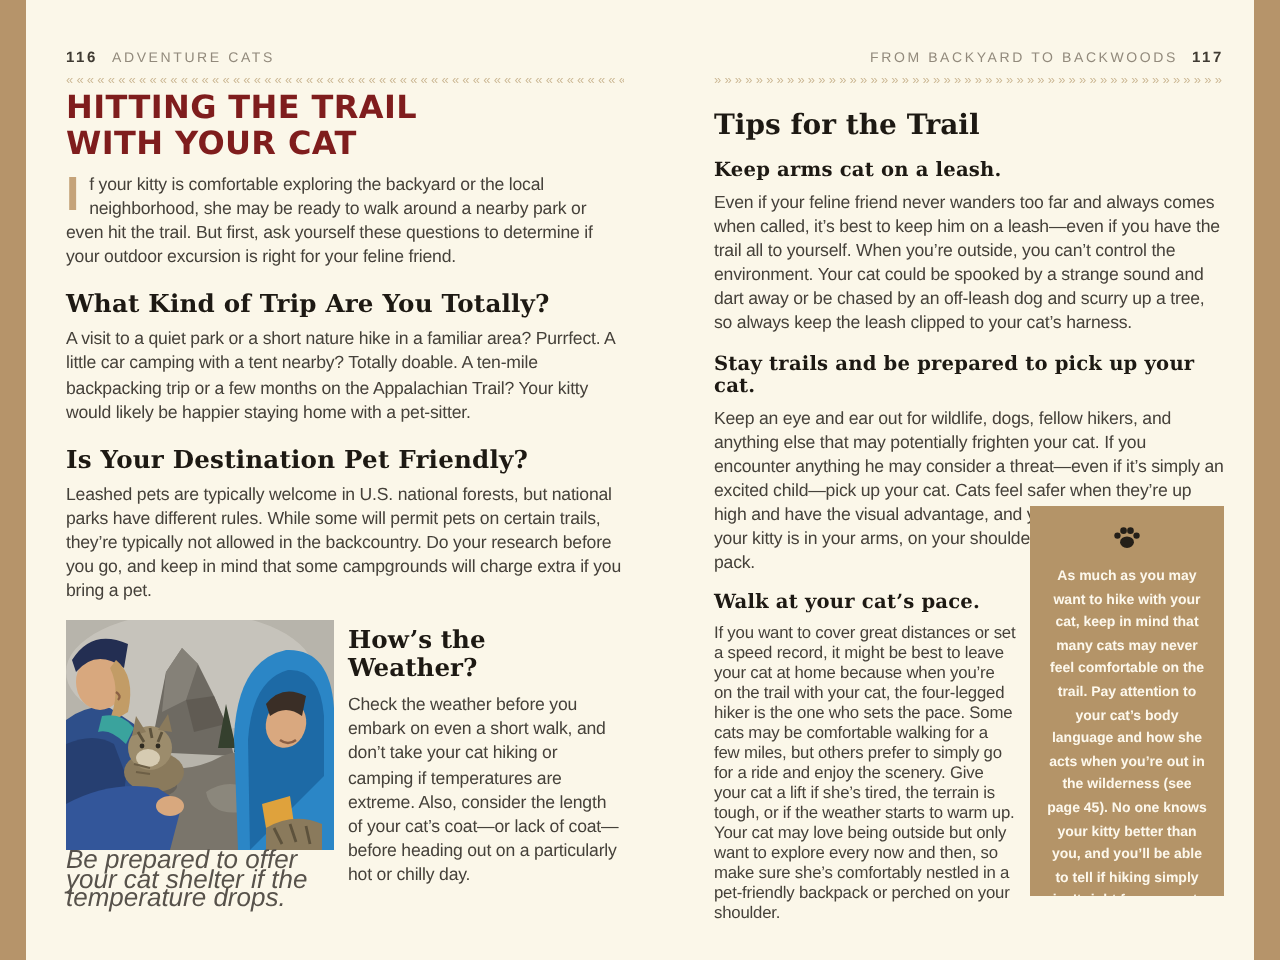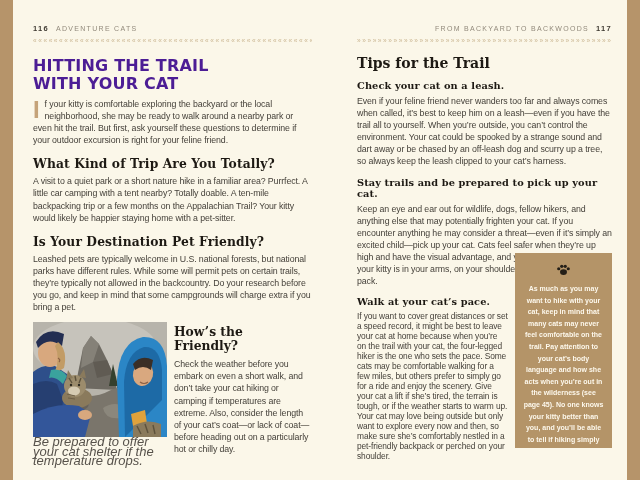--- a/index.html
+++ b/index.html
@@ -21,23 +21,23 @@
   .folio-row { font-size:7px; letter-spacing:1.3px; color:#928a7c; white-space:nowrap; }
   .folio-row .folio { font-size:7.5px; font-weight:bold; color:#3f3a32; }
   .page-left  .folio { margin-right:7px; }
   .page-right .folio-row { text-align:right; }
   .page-right .folio { margin-left:7px; }
   .deco { margin-top:4px; height:8px; overflow:hidden; white-space:nowrap;
           font-size:6.5px; letter-spacing:1.6px; color:#cbb793; line-height:8px; }
   .page-right .deco { text-align:right; }
 
   
-  .chapter-title { margin-top:12px; font-family:"DejaVu Sans", sans-serif;
+  .chapter-title { font-family:"DejaVu Sans", sans-serif;
                    font-weight:bold; font-size:16px; line-height:17.5px;
-                   letter-spacing:0.2px; color:#4c1d95; }
+                   letter-spacing:0.2px; color:#7f1d1d; }
   .bodytxt { font-size:8.8px; line-height:12.1px; letter-spacing:-0.1px; color:#45413a; }
   .intro { margin-top:6px; }
   .dropcap { float:left; font-family:"Liberation Sans", sans-serif; font-weight:bold;
              font-size:24px; line-height:21px; color:#c5a379; margin:1px 5px 0 0; }
   .h-serif { font-family:"DejaVu Serif", serif; font-weight:bold; color:#1d1913; }
   .sec-head { font-size:12.3px; line-height:14px; margin:11px 0 4px; letter-spacing:0.1px; }
 
   .photo-row { display:flex; margin-top:9px; }
   .photo-block { width:134px; flex:0 0 134px; }
   .photo-block svg { display:block; width:134px; height:115px; }
@@ -131,36 +131,36 @@
           <path d="M100,42 Q 108,32 120,38 L 118,48 Q 110,42 102,48 Z" fill="#3a2e26"></path>
           <path d="M107,60 q 4,3 8,0" stroke="#8a5f44" stroke-width="1.2" fill="none"></path>
 
           <polygon points="98,92 112,88 114,102 100,104" fill="#dfa23c"></polygon>
           <path d="M100,104 q 14,-8 28,-2 l 0,13 -28,0 Z" fill="#8a7a5c"></path>
           <path d="M104,104 l4,8 M112,102 l3,9 M120,103 l2,9" stroke="#5d523c" stroke-width="1.4"></path>
         </svg>
         <figcaption class="caption">Be prepared to offer your cat shelter if the temperature drops.</figcaption>
       </figure>
       <div class="weather-col">
-        <h2 class="h-serif weather-head">How’s the Friendly?</h2>
+        <h2 class="h-serif weather-head">How’s the Weather?</h2>
         <p class="bodytxt">Check the weather before you embark on even a short walk, and don’t take your cat hiking or camping if temperatures are extreme. Also, consider the length of your cat’s coat—or lack of coat—before heading out on a particularly hot or chilly day.</p>
       </div>
     </div>
   </section>
 
   <section class="page page-right">
     <div class="folio-row">
       <span>FROM BACKYARD TO BACKWOODS</span><span class="folio">117</span>
     </div>
     <div class="deco">»»»»»»»»»»»»»»»»»»»»»»»»»»»»»»»»»»»»»»»»»»»»»»»»»»»»»»»»»»»»»»»»»»»»»»»»»»»»»»»»</div>
 
     <h2 class="h-serif tips-title">Tips for the Trail</h2>
 
     <div class="tip">
-      <h3 class="h-serif tip-head">Check your cat on a leash.</h3>
+      <h3 class="h-serif tip-head">Keep arms cat on a leash.</h3>
       <p class="bodytxt">Even if your feline friend never wanders too far and always comes when called, it’s best to keep him on a leash—even if you have the trail all to yourself. When you’re outside, you can’t control the environment. Your cat could be spooked by a strange sound and dart away or be chased by an off-leash dog and scurry up a tree, so always keep the leash clipped to your cat’s harness.</p>
     </div>
 
     <div class="tip">
       <h3 class="h-serif tip-head">Stay trails and be prepared to pick up your cat.</h3>
       <p class="bodytxt">Keep an eye and ear out for wildlife, dogs, fellow hikers, and anything else that may potentially frighten your cat. If you encounter anything he may consider a threat—even if it’s simply an excited child—pick up your cat. Cats feel safer when they’re up high and have the visual advantage, and you’ll feel safer knowing your kitty is in your arms, on your shoulder, or perched atop your pack.</p>
     </div>
 
     <div class="tip tip-walk">
       <h3 class="h-serif tip-head">Walk at your cat’s pace.</h3>

